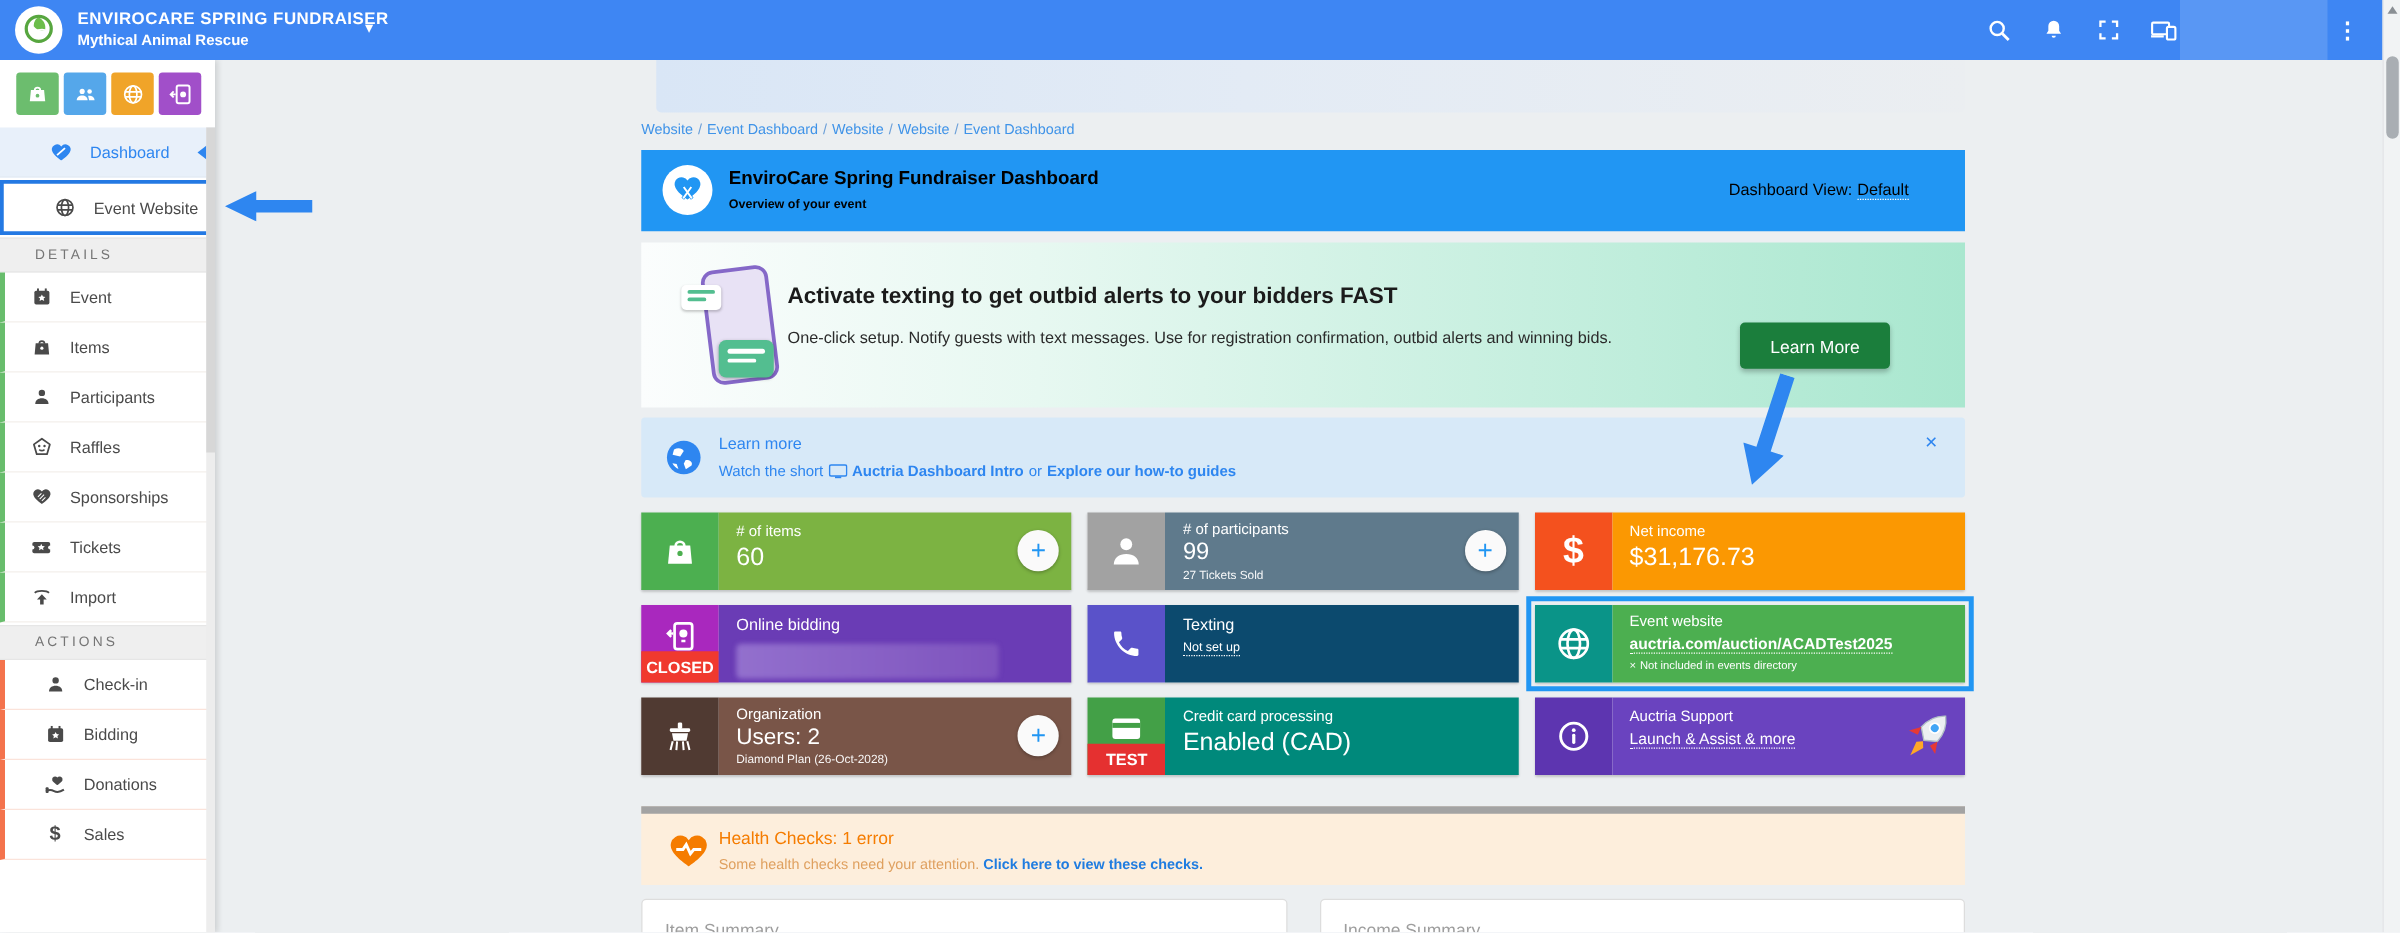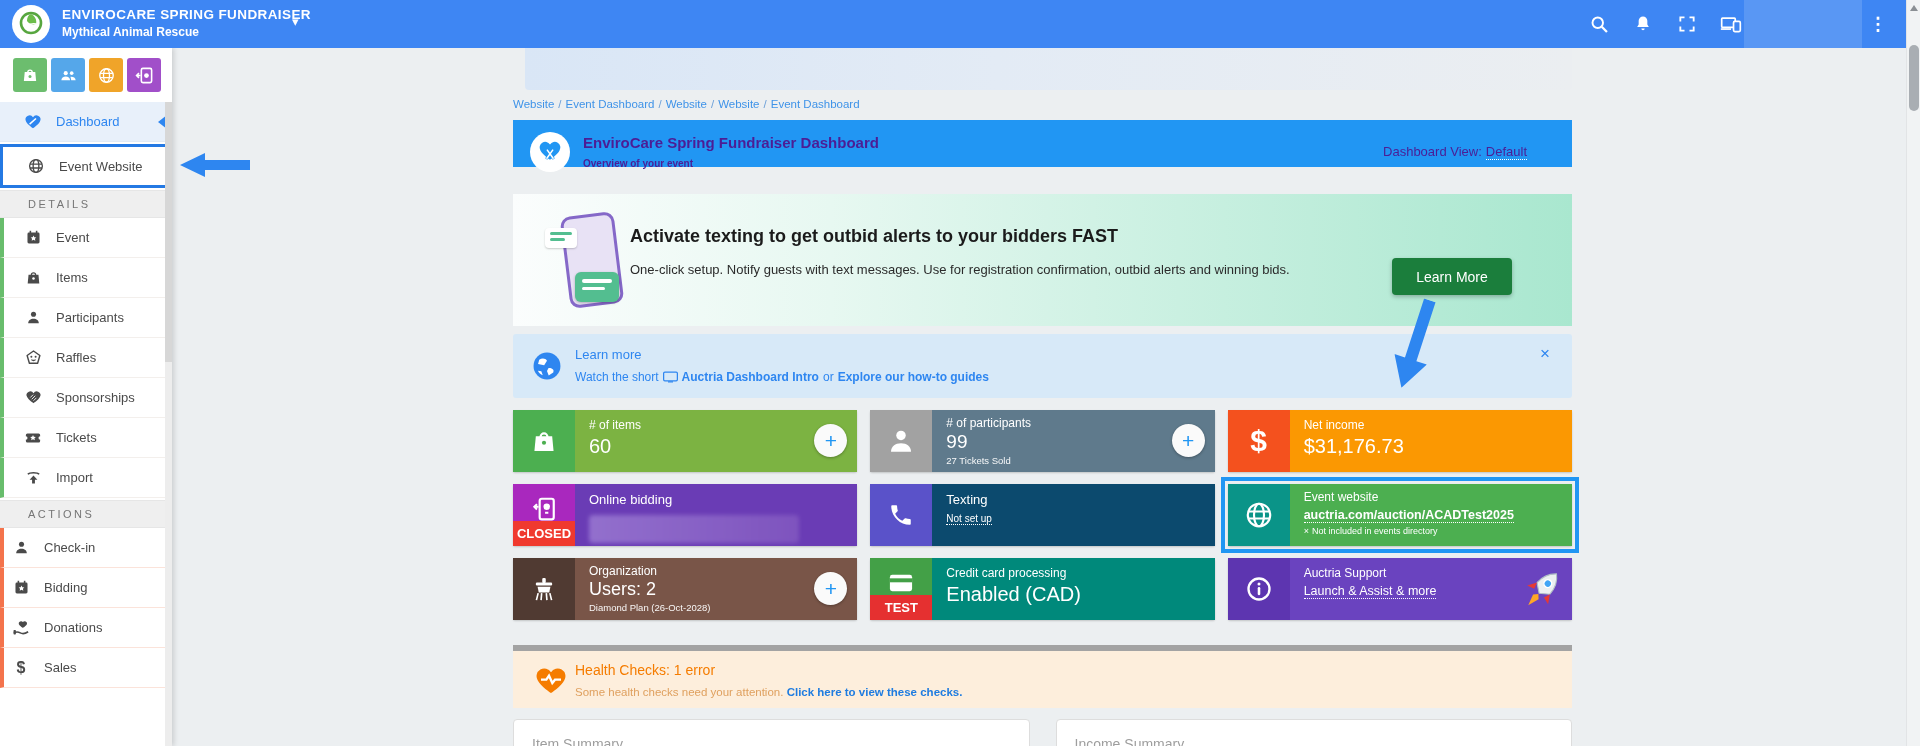--- a/index.html
+++ b/index.html
@@ -22,41 +22,41 @@
   
   .sbar { position:absolute; right:0; top:0; width:14px; height:746px; background:#F1F3F4; z-index:50; border-left:1px solid #e2e4e6; }
   .sbar-up { position:absolute; top:5px; left:3px; width:0; height:0; border-left:4px solid transparent; border-right:4px solid transparent; border-bottom:6px solid #8a8f94; }
   .sbar-thumb { position:absolute; top:45px; left:2px; width:10px; height:66px; background:#A9AEB3; border-radius:5px; }
 
   
   .sidebar { position:absolute; top:48px; left:0; width:172px; height:698px; background:#fff; z-index:20; box-shadow:2px 0 5px rgba(0,0,0,.14); }
   .quickrow { display:flex; gap:4px; padding:10px 0 10px 13px; }
   .qbtn { width:34px; height:34px; border-radius:3px; border:none; display:flex; align-items:center; justify-content:center; cursor:pointer; }
   .q-green{background:#6CBD6E} .q-blue{background:#55A7EA} .q-orange{background:#F0A429} .q-purple{background:#A14FC9}
-  .navitem { position:relative; height:40px; display:flex; align-items:center; gap:14px; padding-left:24px; font-size:13px; color:#4a4a4a; cursor:pointer; border-bottom:1px solid #f3efec; }
+  .navitem { position:relative; height:40px; display:flex; align-items:center; gap:14px; padding-left:40px; font-size:13px; color:#4a4a4a; cursor:pointer; border-bottom:1px solid #f3efec; }
   .navitem .micon { width:18px; height:18px; flex:0 0 18px; display:flex; align-items:center; justify-content:center; color:#4a4a4a; }
   .nav-active { background:#E8F0FA; color:#2E86F0; border-bottom:1px solid #e2eaf4; }
   .nav-active .micon { color:#2E86F0; }
   .collapse-tri { position:absolute; right:5px; top:13px; width:0; height:0; border-top:7px solid transparent; border-bottom:7px solid transparent; border-right:9px solid #2E86F0; }
   .hl-sideitem { margin-top:2px; border:3px solid #2479E3; }
   .hl-sideitem .navitem { border-bottom:none; height:38px; }
   .secheader { height:28px; margin-top:2px; background:#EFEFEF; color:#757575; font-size:11px; letter-spacing:2.5px; display:flex; align-items:center; padding-left:28px; border-top:1px solid #e6e6e6; border-bottom:1px solid #e6e6e6; }
   .stripe-green { border-left:4px solid #68BD6C; padding-left:20px; }
-  .stripe-orange { border-left:4px solid #F4734C; padding-left:8px; border-bottom:1px solid #fbe3da; }
+  .stripe-orange { border-left:4px solid #F4734C; padding-left:31px; border-bottom:1px solid #fbe3da; }
   .side-scroll { position:absolute; right:0; top:54px; bottom:0; width:7px; background:#EDEDED; }
   .side-thumb { position:absolute; top:0; left:0; width:7px; height:260px; background:#D7D7D7; }
 
   
   .main { position:absolute; left:172px; top:48px; right:14px; bottom:0; background:#ECEFF1; overflow:hidden; }
   .wash { position:absolute; left:353px; top:0; width:1047px; height:42px; background:linear-gradient(90deg,#D9E6F6 0%,#E3EBF5 45%,#EBEEF1 100%); border-radius:0 0 4px 4px; }
   .crumbs { position:absolute; left:341px; top:50px; font-size:11.5px; }
   .crumb { color:#3F93E8; cursor:pointer; }
   .crumb-sep { color:#6B9FD8; margin:0 4px; }
 
-  .banner { position:absolute; left:341px; top:72px; width:1059px; height:47px; background:#2196F3; color:#4c1d95; }
+  .banner { position:absolute; left:341px; top:72px; width:1059px; height:65px; background:#2196F3; color:#000000; }
   .banner .bcircle { position:absolute; left:17px; top:12px; width:40px; height:40px; background:#fff; border-radius:50%; display:flex; align-items:center; justify-content:center; }
   .banner .btitle { position:absolute; left:70px; top:14px; font-size:15px; font-weight:bold; }
   .banner .bsub { position:absolute; left:70px; top:38px; font-size:10px; font-weight:bold; }
   .banner .bview { position:absolute; right:45px; top:24px; font-size:13px; }
   .banner .bview .vval { border-bottom:1px dotted #fff; cursor:pointer; margin-left:4px; }
 
   .promo { position:absolute; left:341px; top:146px; width:1059px; height:132px; background:linear-gradient(90deg,#FBFDFD 0%,#E7F8F1 30%,#A9E7CF 100%); }
   .ptitle { position:absolute; left:117px; top:32px; font-size:18px; font-weight:bold; color:#1b1b1b; }
   .pbody { position:absolute; left:117px; top:68px; font-size:13px; color:#2b2b2b; }
   .pbtn { position:absolute; left:879px; top:64px; width:120px; height:37px; background:#1B7E3C; color:#fff; font-size:14px; border:none; border-radius:4px; cursor:pointer; box-shadow:0 2px 4px rgba(0,0,0,.25); font-family:inherit; }

